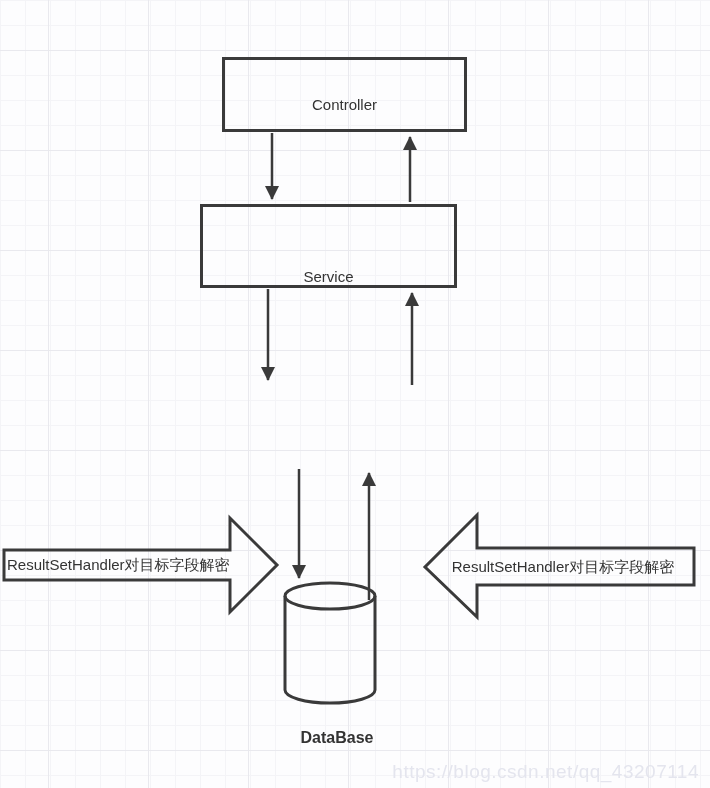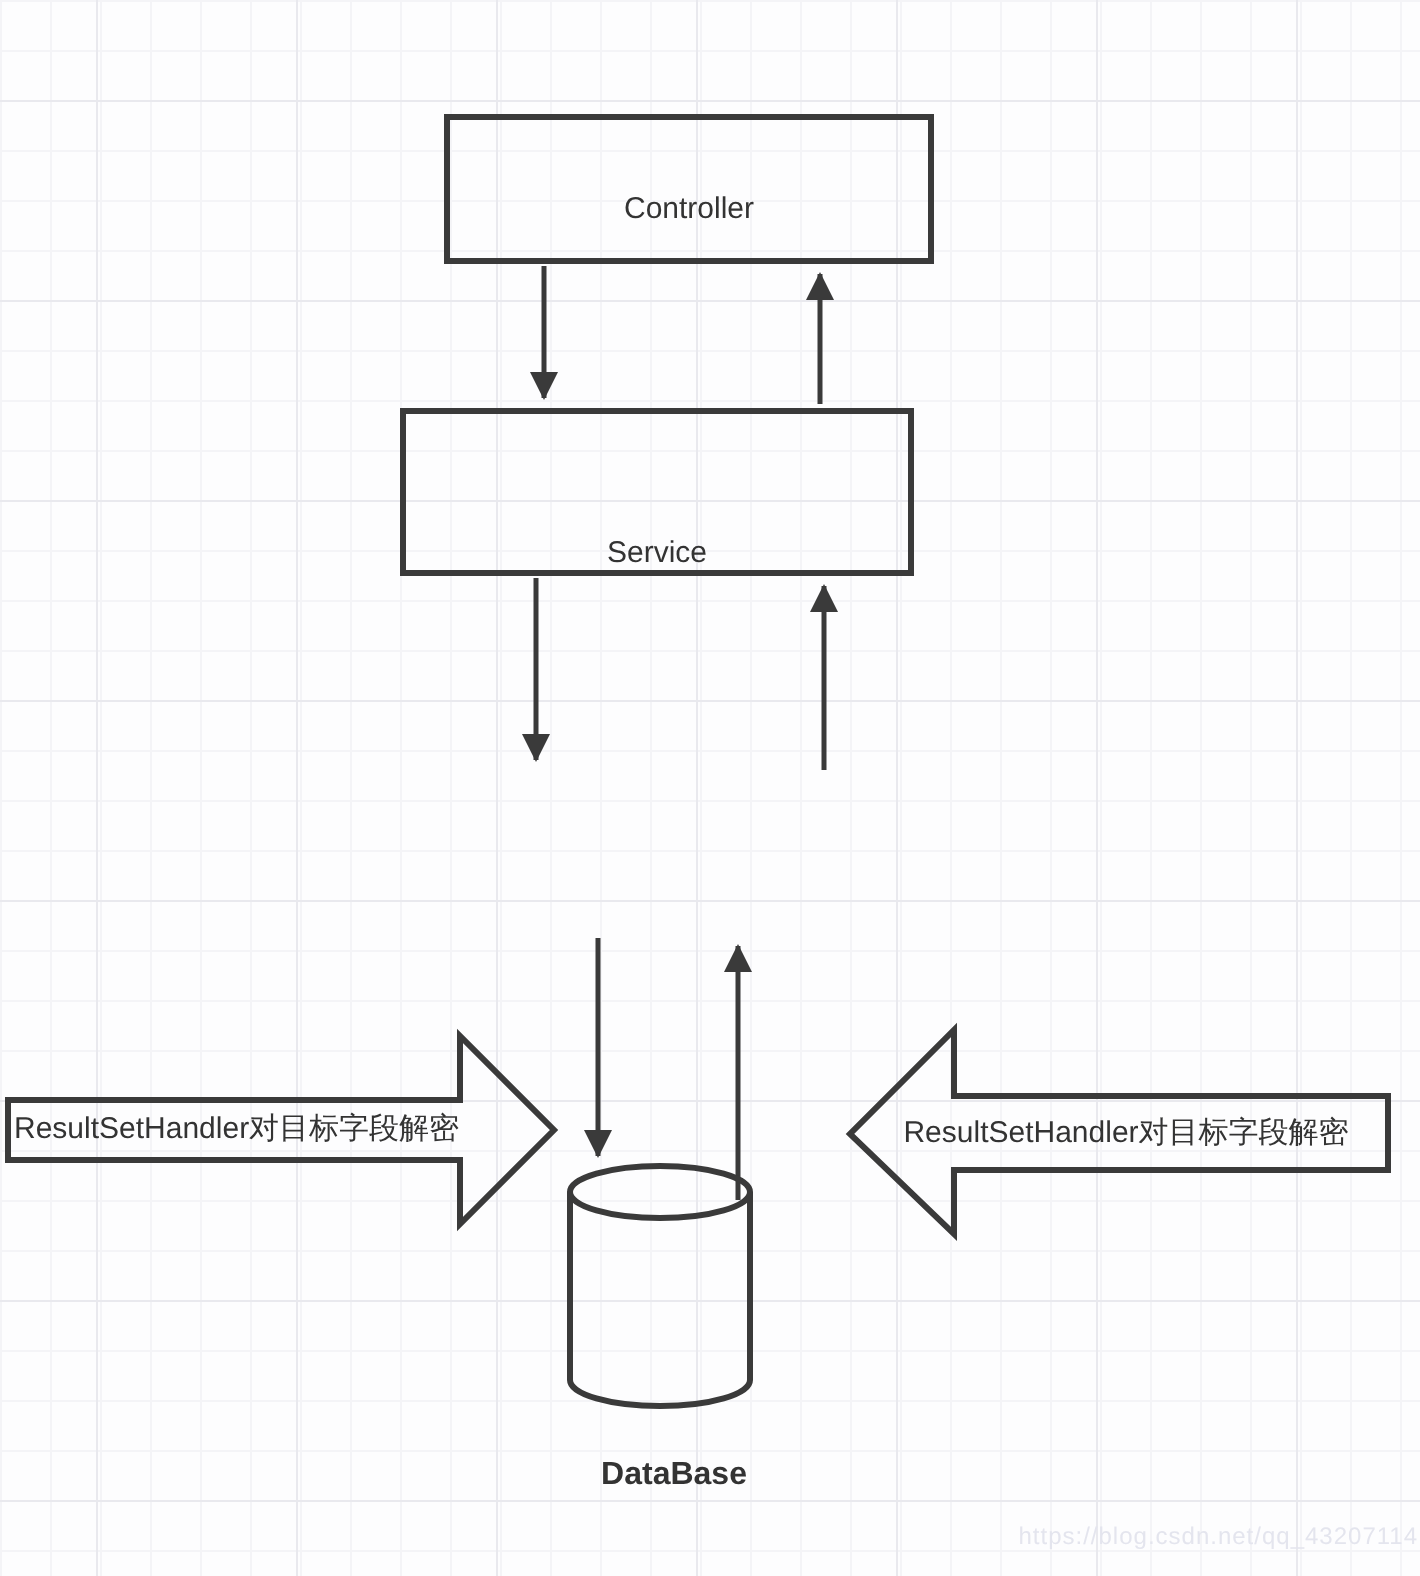--- a/index.html
+++ b/index.html
@@ -52,22 +52,22 @@
   }
   .label-encrypt {
     left: 7px; top: 549px; height: 31px; line-height: 31px;
   }
   .label-decrypt {
     left: 432px; top: 551px; width: 262px; height: 27px; line-height: 31px;
     text-align: center;
   }
   .watermark {
     position: absolute;
-    right: 1px; top: 761px;
-    font-size: 12px;
+    right: 11px; top: 761px;
+    font-size: 19px;
     color: #e4e5ee;
     letter-spacing: 0.5px;
     white-space: nowrap;
     margin-left: 24px;
   }
 </style>
 </head>
 <body>
 
 <div class="canvas">

